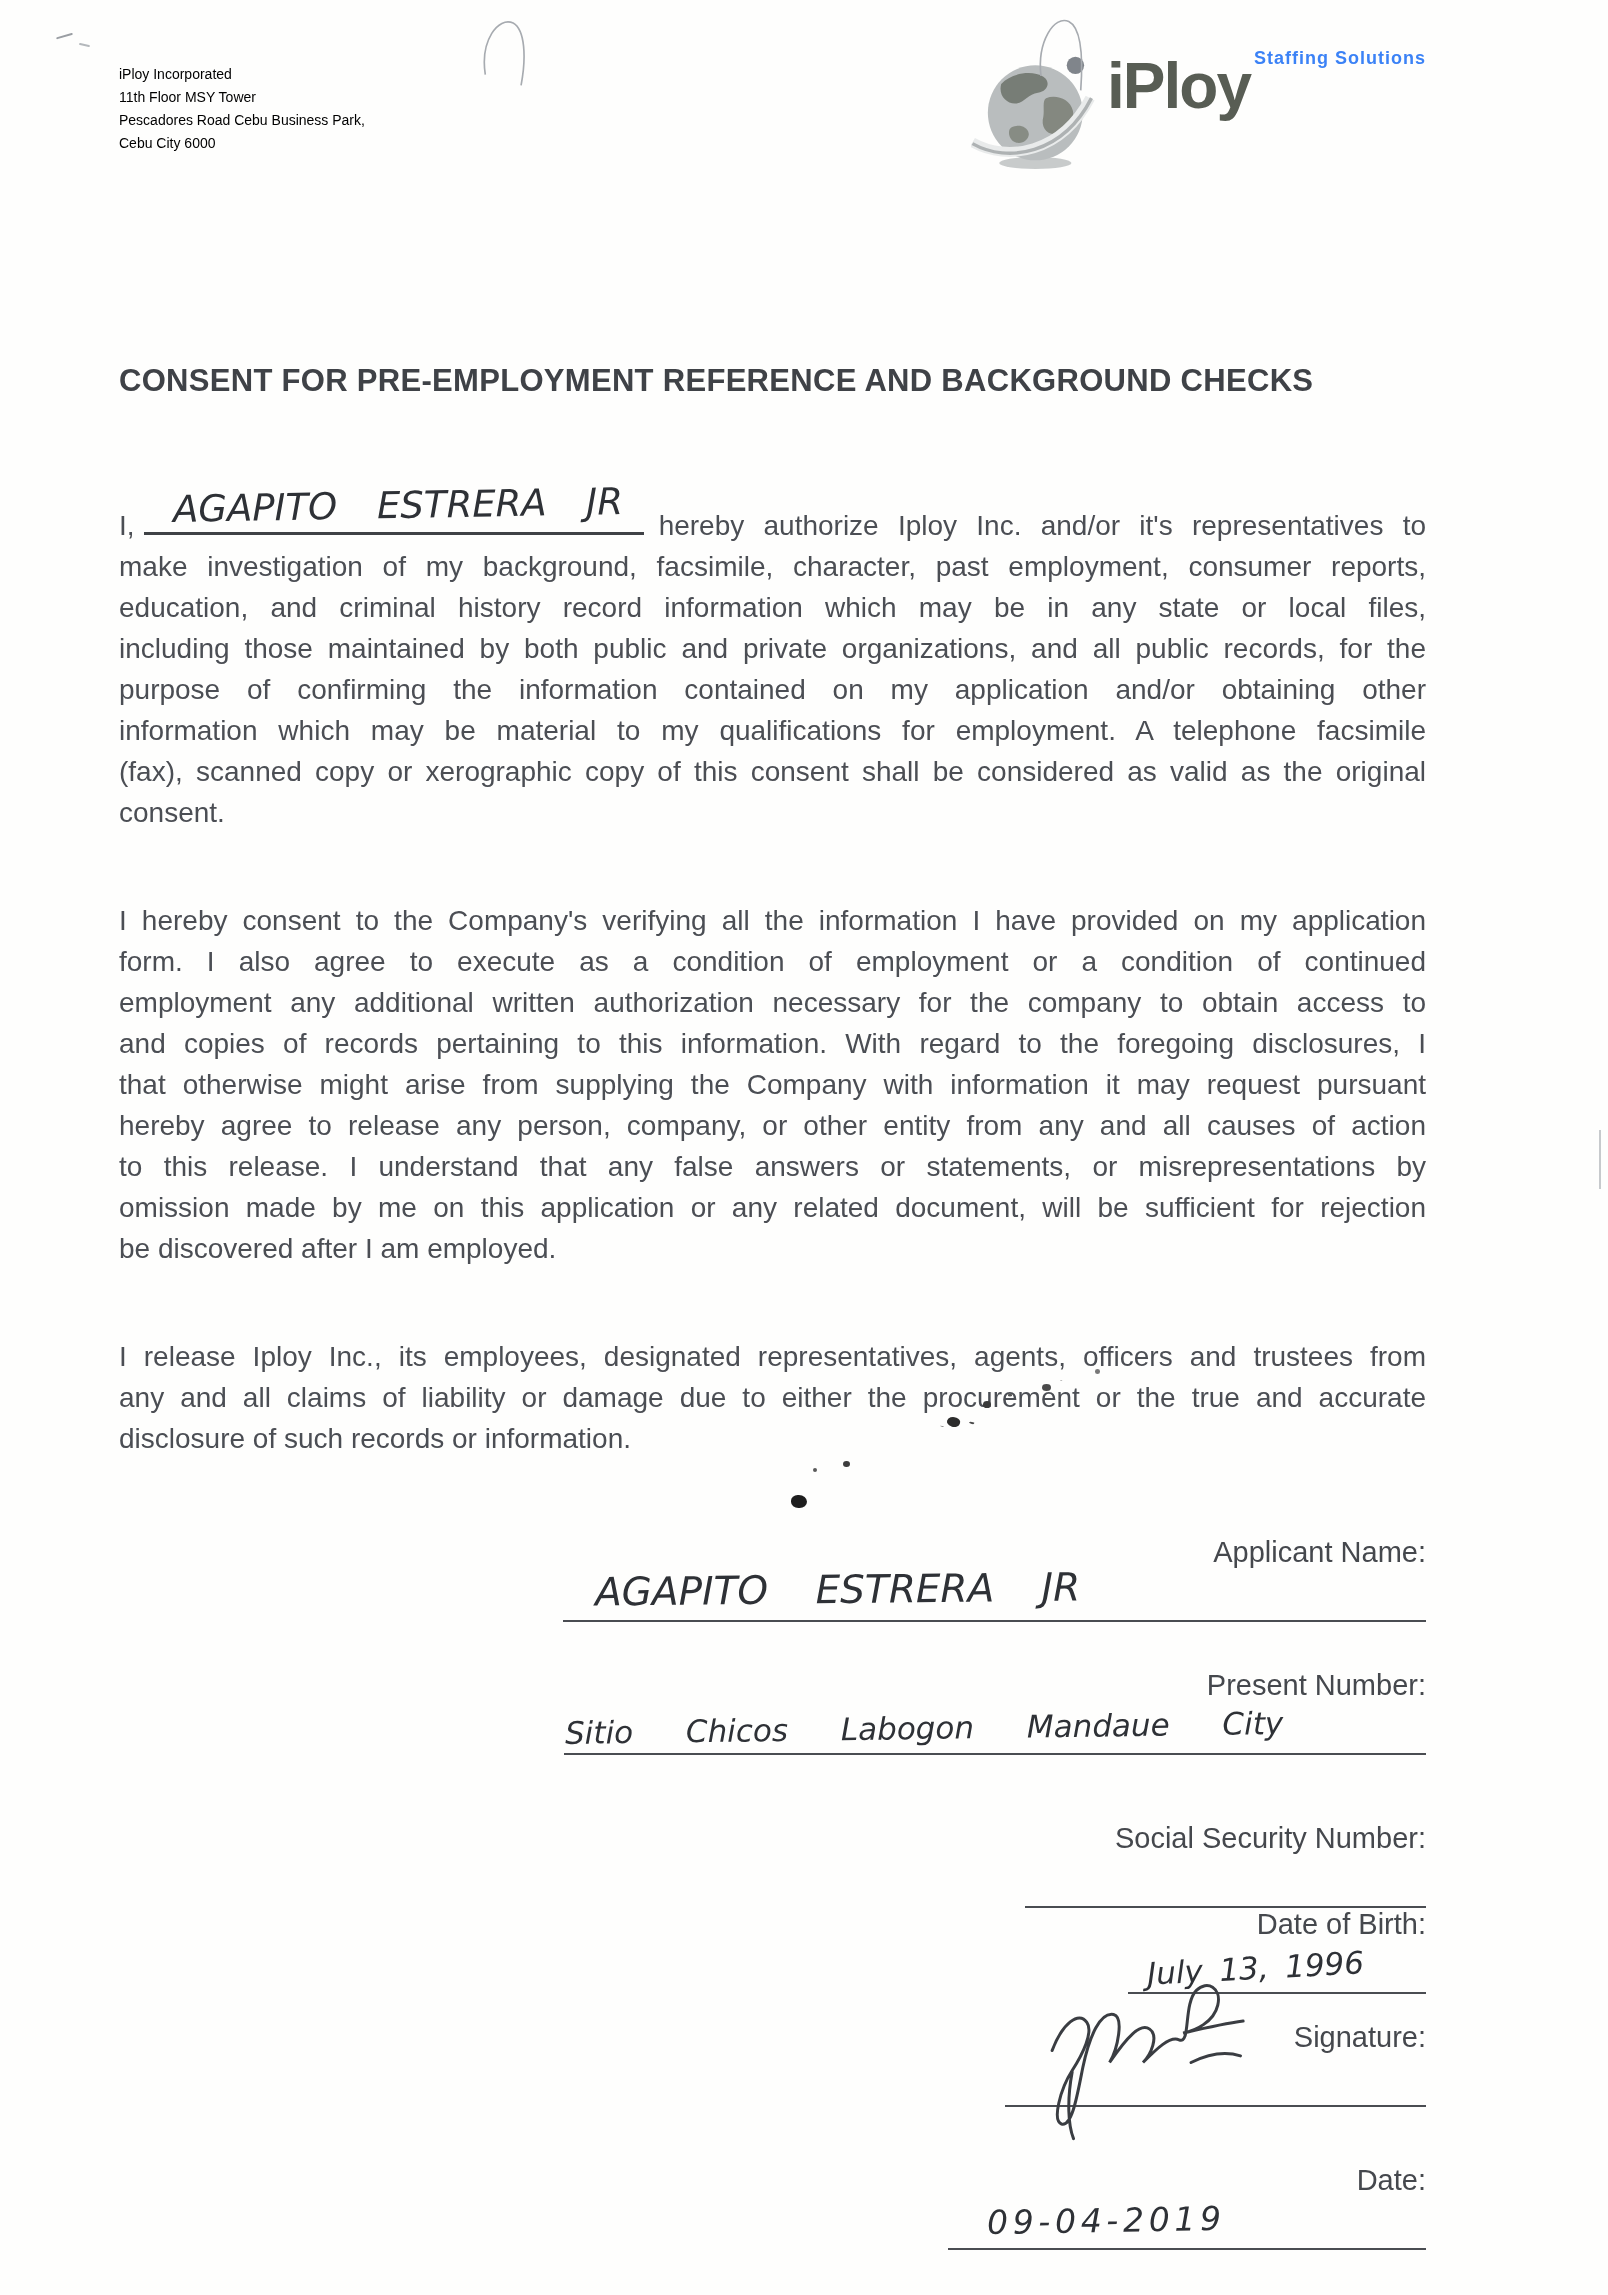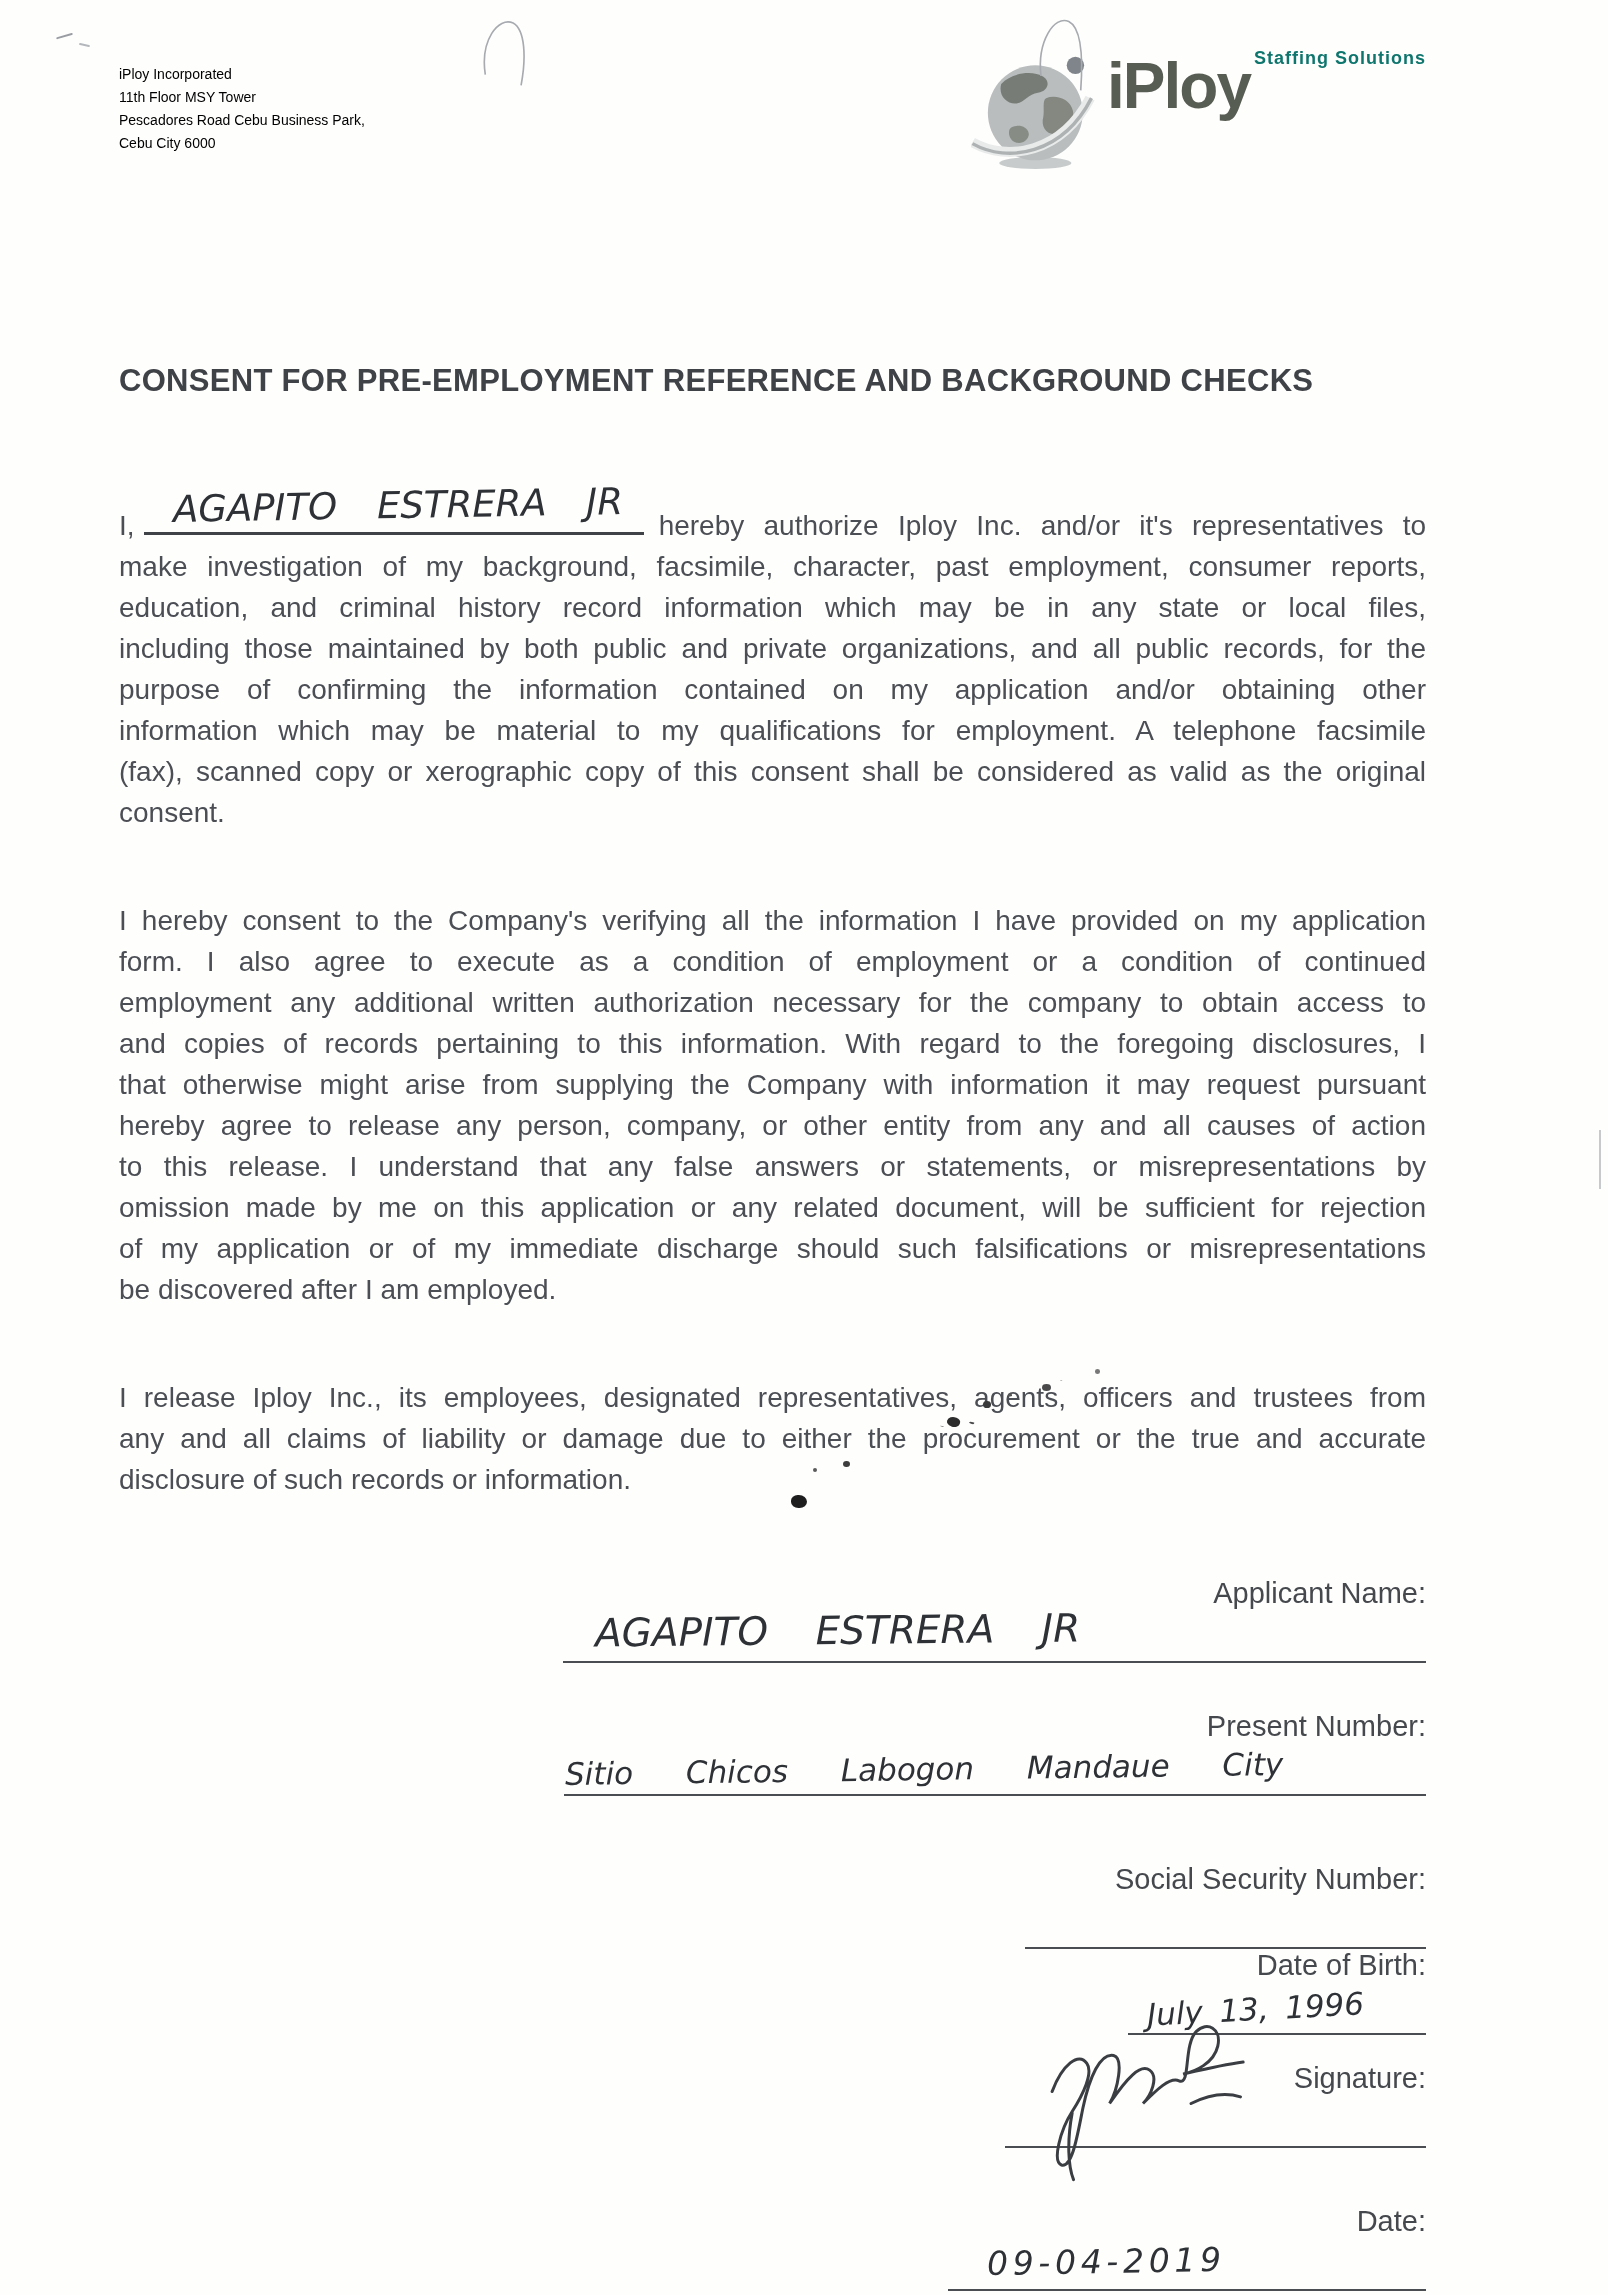--- a/index.html
+++ b/index.html
@@ -8,21 +8,21 @@
     font-family:"Liberation Sans",sans-serif;color:#4b4e54;
     box-sizing:border-box;padding:63px 183px 0 119px;overflow:hidden;margin:0 auto;
   }
   
   .header{display:flex;justify-content:space-between;align-items:flex-start;}
   .address{font-size:14px;line-height:23px;color:#000000;}
   .logo{display:flex;align-items:flex-start;margin-top:-9.4px;}
   .logo-globe{margin-right:-8px;}
   .logo-text{display:flex;flex-direction:row;}
   .brand{font-size:64px;font-weight:bold;color:#585d54;letter-spacing:-2px;line-height:1;}
-  .tagline{font-size:18px;font-weight:bold;color:#0f766e;letter-spacing:1px;margin-top:-5.3px;padding-left:4px;}
+  .tagline{font-size:18px;font-weight:bold;color:#3b82f6;letter-spacing:1px;margin-top:-5.3px;padding-left:4px;}
   
   .title{font-size:31px;font-weight:bold;color:#3f4247;margin:192px 0 0 0;letter-spacing:0.3px;}
   
   .para{font-size:28px;line-height:41px;color:#4b4e54;}
   .p1{margin-top:92px;}
   .p2{margin-top:67px;}
   .p3{margin-top:67px;}
   .line{text-align:justify;text-align-last:justify;}
   .line.last-line{text-align-last:left;}
   .intro-line{display:flex;align-items:baseline;}
@@ -139,21 +139,20 @@
 
   <div class="para p2">
       <div class="line">I hereby consent to the Company's verifying all the information I have provided on my application</div>
       <div class="line">form.  I also agree to execute as a condition of employment or a condition of continued</div>
       <div class="line">employment any additional written authorization necessary for the company to obtain access to</div>
       <div class="line">and copies of records pertaining to this information.  With regard to the foregoing disclosures, I</div>
       <div class="line">that otherwise might arise from supplying the Company with information it may request pursuant</div>
       <div class="line">hereby agree to release any person, company, or other entity from any and all causes of action</div>
       <div class="line">to this release.  I understand that any false answers or statements, or misrepresentations by</div>
       <div class="line">omission made by me on this application or any related document, will be sufficient for rejection</div>
-      <div class="line">of my application or of my immediate discharge should such falsifications or misrepresentations</div>
       <div class="line last-line">be discovered after I am employed.</div>
     </div>
 
   <div class="para p3">
       <div class="line">I release Iploy Inc., its employees, designated representatives, agents, officers and trustees from</div>
       <div class="line">any and all claims of liability or damage due to either the procurement or the true and accurate</div>
       <div class="line last-line">disclosure of such records or information.</div>
     </div>
 
   <div class="fields">

